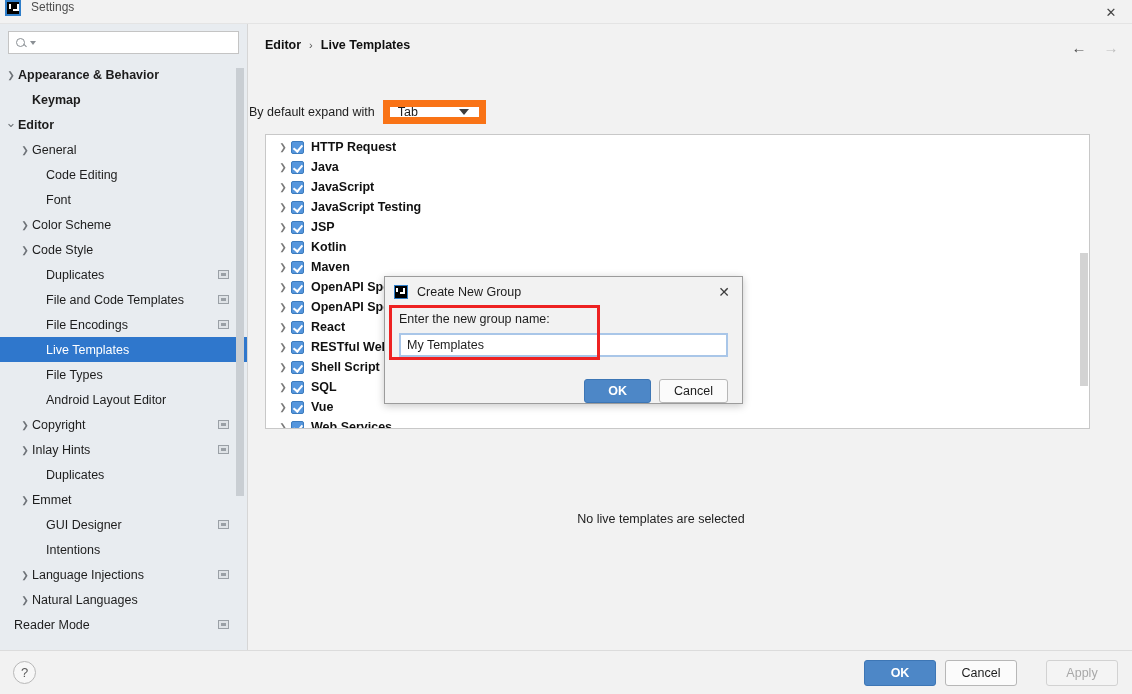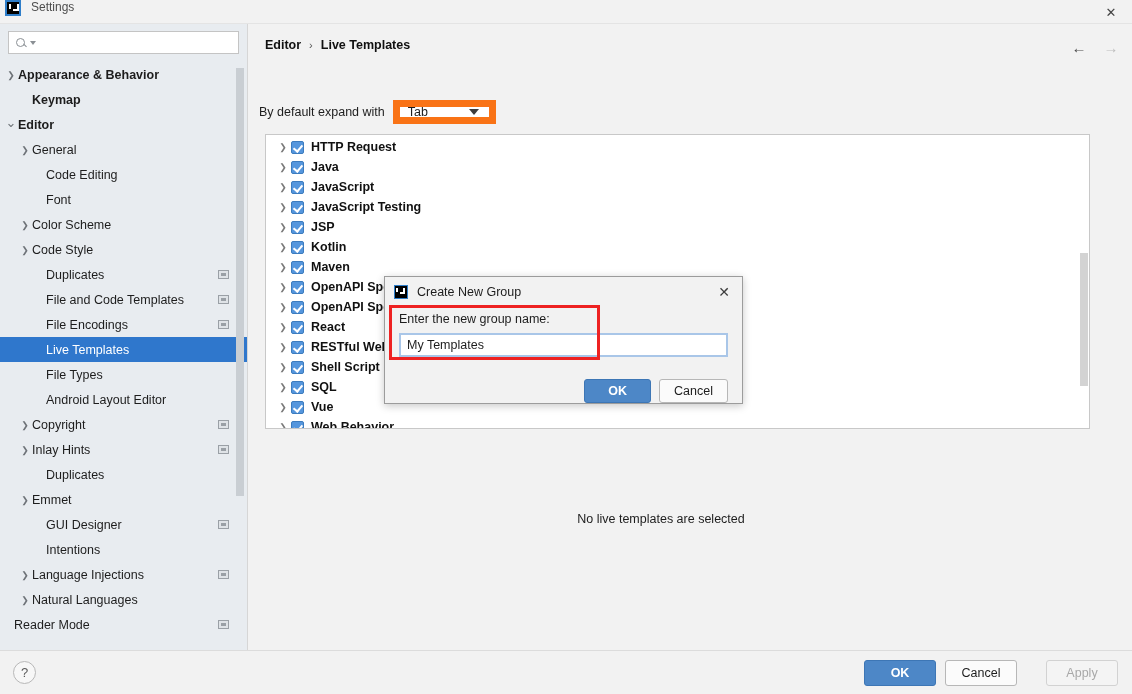--- a/index.html
+++ b/index.html
@@ -110,21 +110,21 @@
     position: absolute; right: 10px; top: 12px; display: flex; gap: 10px;
   }
   .nav-arrow {
     width: 22px; height: 22px; display: flex; align-items: center; justify-content: center;
     font-size: 15px; cursor: pointer;
   }
   .nav-back { color: #4a4a4a; }
   .nav-fwd { color: #bdbdbd; }
 
   .expand-row {
-    position: absolute; left: 10px; top: 76px;
+    position: absolute; left: 0; top: 76px;
     display: flex; align-items: center; gap: 8px;
   }
   .expand-label { font-size: 12.5px; color: #1d1d1d; }
   .combo {
     width: 103px; height: 24px; background: #fff; border: 7px solid #f97316;
     display: flex; align-items: center; position: relative; cursor: pointer;
   }
   .combo-val { padding-left: 8px; font-size: 12.5px; }
   .combo-arrow {
     position: absolute; right: 10px; width: 0; height: 0;
@@ -461,21 +461,21 @@
             <span class="list-label">SQL</span>
           </div>
           <div class="list-row">
             <span class="list-arrow">❯</span>
             <span class="cbx"></span>
             <span class="list-label">Vue</span>
           </div>
           <div class="list-row">
             <span class="list-arrow">❯</span>
             <span class="cbx"></span>
-            <span class="list-label">Web Behavior</span>
+            <span class="list-label">Web Services</span>
           </div>
         </div>
       <div class="vscroll-track">
         <div class="vscroll-thumb"></div>
       </div>
     </div>
 
     <div class="empty-msg">No live templates are selected</div>
   </div>
 

